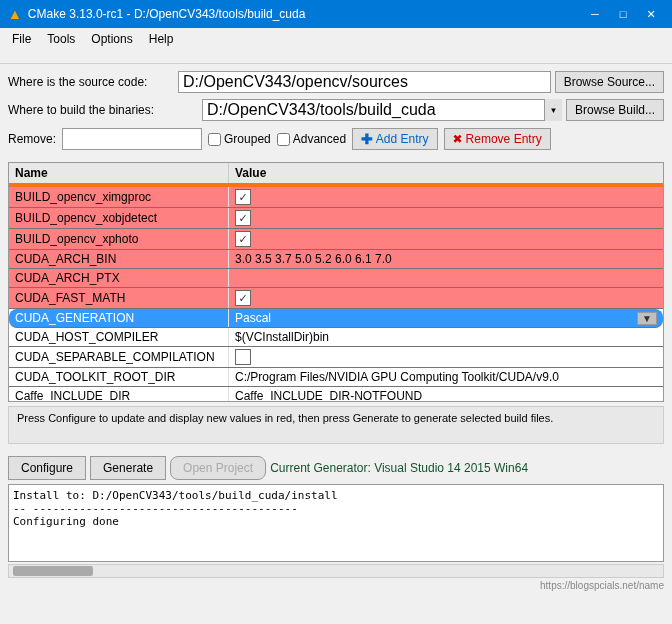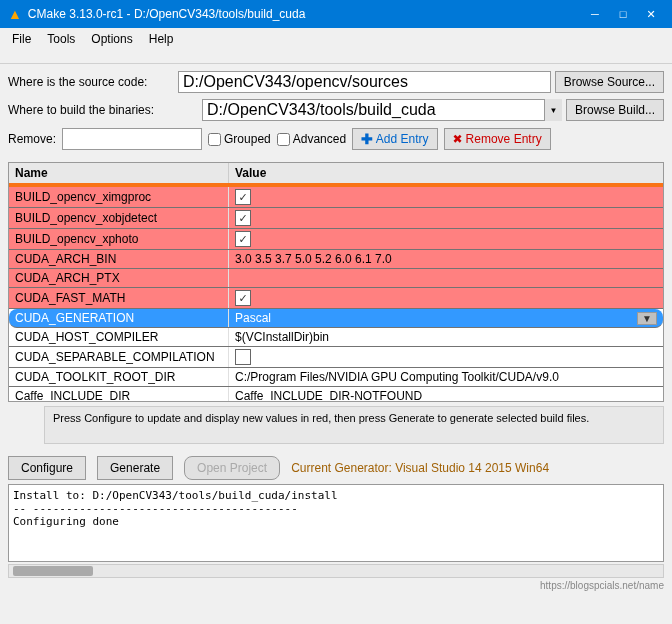--- a/index.html
+++ b/index.html
@@ -190,45 +190,44 @@
       color: #333;
     }
     .status-bar {
       background: #e8e8e8;
       border: 1px solid #ccc;
       padding: 4px 8px;
       font-size: 11px;
       margin-bottom: 4px;
       min-height: 38px;
       line-height: 1.4;
-      margin-left: 36px;
     }
     .bottom-bar {
       display: flex;
       align-items: center;
       padding: 4px 8px;
-      gap: 11px;
+      gap: 4px;
       background: #f0f0f0;
     }
     .action-btn {
       padding: 3px 12px;
       height: 24px;
       background: #e1e1e1;
       border: 1px solid #999;
       cursor: pointer;
       font-size: 12px;
     }
     .action-btn.disabled {
       color: #aaa;
       cursor: default;
       border-radius: 8px;
     }
     .generator-text {
       font-size: 12px;
-      color: #a16207;
+      color: #14532d;
     }
     .log-container {
       border: 1px solid #999;
       background: white;
       height: 78px;
       overflow-y: auto;
       padding: 4px;
       font-size: 11px;
       font-family: Consolas, monospace;
       margin: 0 8px;

